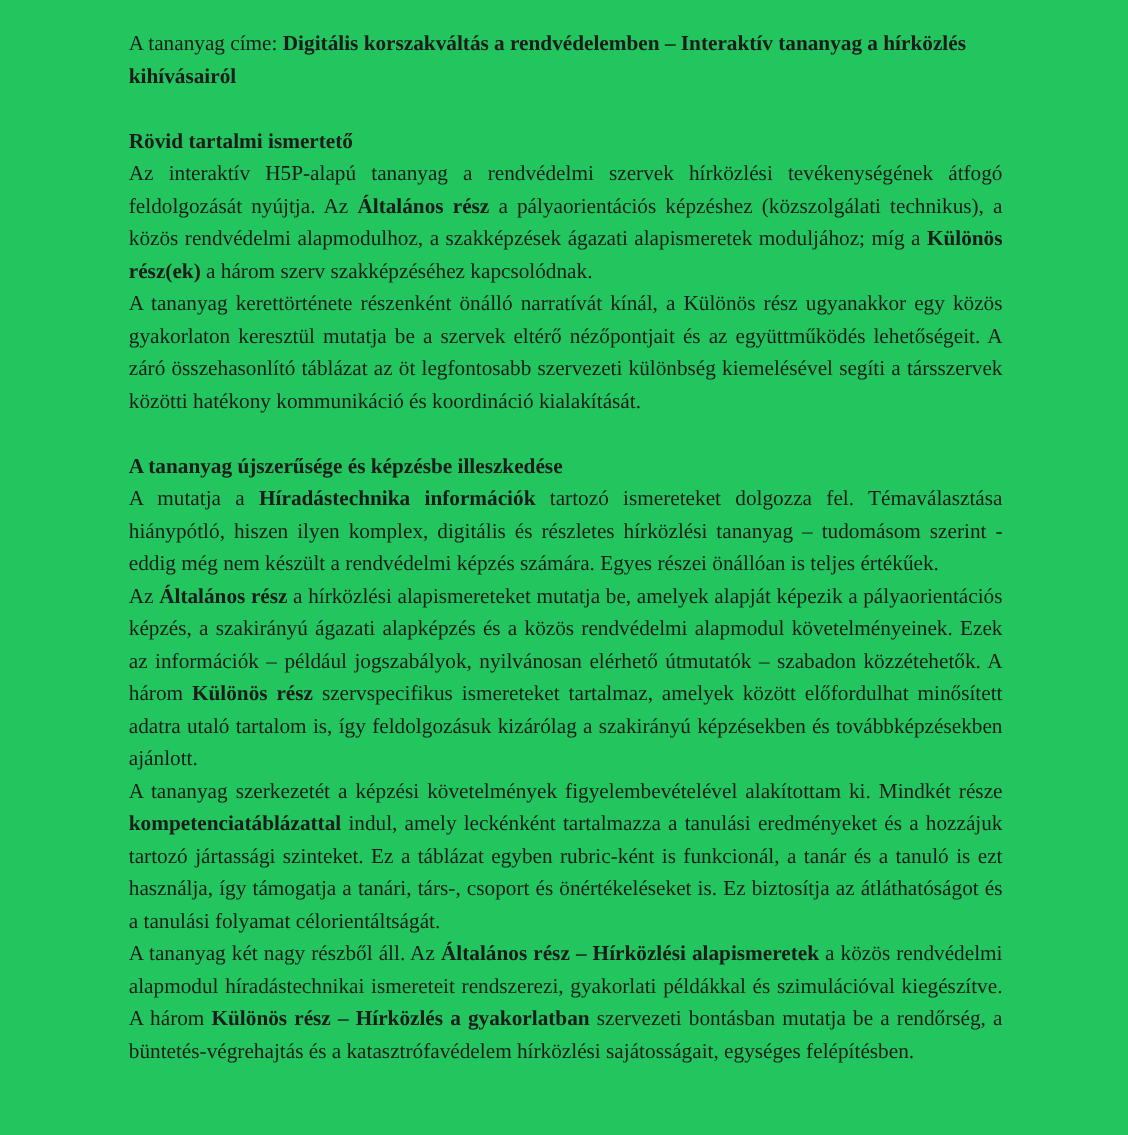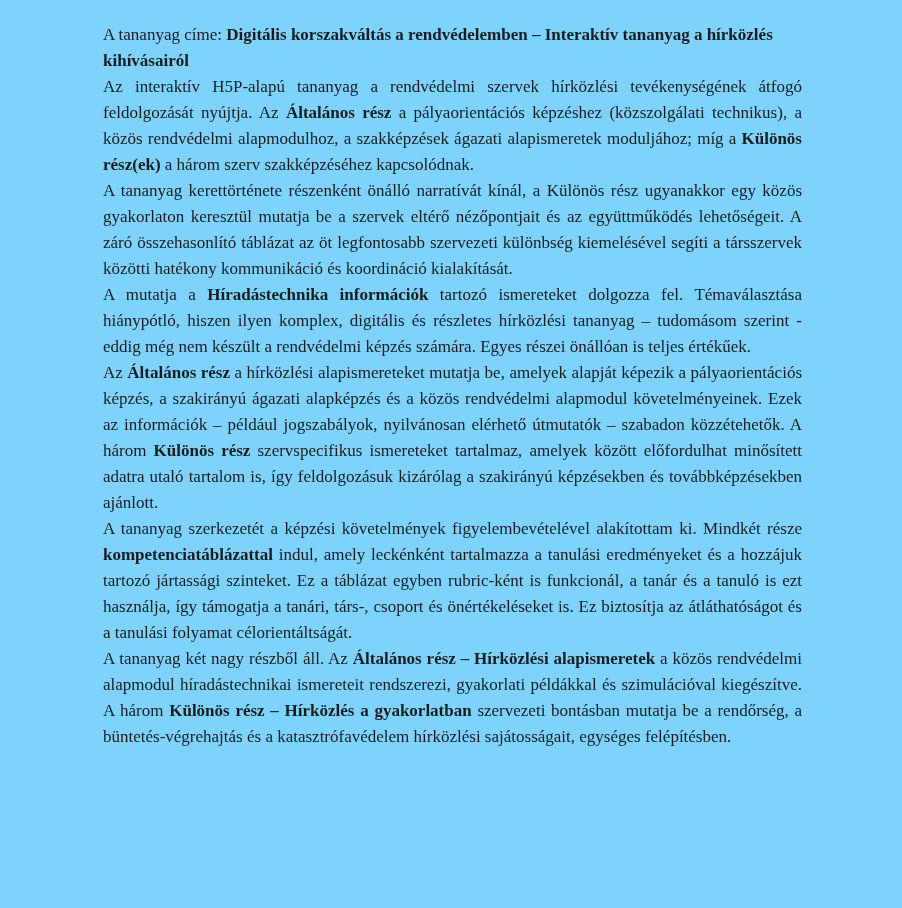--- a/index.html
+++ b/index.html
@@ -4,21 +4,21 @@
 <style>
   html, body {
     margin: 0;
     padding: 0;
     background: #ffffff;
   }
   .page {
     box-sizing: border-box;
     width: 902px;
     height: 908px;
-    background: #7dd3fc;
+    background: #22c55e;
     padding: 22px 100px 0 103px;
     font-family: "Liberation Serif", "DejaVu Serif", serif;
     font-size: 17px;
     line-height: 26px;
     color: #1c1c1c;
     text-align: justify;
     overflow: hidden;
   }
   .para { margin: 0; padding: 0; }
   .align-left { text-align: left; }
@@ -26,25 +26,27 @@
   b { font-weight: bold; }
 </style>
 </head>
 <body>
 
 <div class="page">
 
   <p class="para align-left"><span>A tananyag címe: </span><b>Digitális korszakváltás a rendvédelemben – Interaktív tananyag a hírközlés kihívásairól</b></p>
 
 
+  <p class="para heading">Rövid tartalmi ismertető</p>
 
   <p class="para"><span>Az interaktív H5P-alapú tananyag a rendvédelmi szervek hírközlési tevékenységének átfogó feldolgozását nyújtja. Az </span><b>Általános rész</b><span> a pályaorientációs képzéshez (közszolgálati technikus), a közös rendvédelmi alapmodulhoz, a szakképzések ágazati alapismeretek moduljához; míg a </span><b>Különös rész(ek)</b><span> a három szerv szakképzéséhez kapcsolódnak.</span></p>
 
   <p class="para">A tananyag kerettörténete részenként önálló narratívát kínál, a Különös rész ugyanakkor egy közös gyakorlaton keresztül mutatja be a szervek eltérő nézőpontjait és az együttműködés lehetőségeit. A záró összehasonlító táblázat az öt legfontosabb szervezeti különbség kiemelésével segíti a társszervek közötti hatékony kommunikáció és koordináció kialakítását.</p>
 
+  <p class="para heading">A tananyag újszerűsége és képzésbe illeszkedése</p>
 
   <p class="para"><span>A mutatja a </span><b>Híradástechnika információk</b><span> tartozó ismereteket dolgozza fel. Témaválasztása hiánypótló, hiszen ilyen komplex, digitális és részletes hírközlési tananyag – tudomásom szerint - eddig még nem készült a rendvédelmi képzés számára. Egyes részei önállóan is teljes értékűek.</span></p>
 
   <p class="para"><span>Az </span><b>Általános rész</b><span> a hírközlési alapismereteket mutatja be, amelyek alapját képezik a pályaorientációs képzés, a szakirányú ágazati alapképzés és a közös rendvédelmi alapmodul követelményeinek. Ezek az információk – például jogszabályok, nyilvánosan elérhető útmutatók – szabadon közzétehetők. A három </span><b>Különös rész</b><span> szervspecifikus ismereteket tartalmaz, amelyek között előfordulhat minősített adatra utaló tartalom is, így feldolgozásuk kizárólag a szakirányú képzésekben és továbbképzésekben ajánlott.</span></p>
 
   <p class="para"><span>A tananyag szerkezetét a képzési követelmények figyelembevételével alakítottam ki. Mindkét része </span><b>kompetenciatáblázattal</b><span> indul, amely leckénként tartalmazza a tanulási eredményeket és a hozzájuk tartozó jártassági szinteket. Ez a táblázat egyben rubric-ként is funkcionál, a tanár és a tanuló is ezt használja, így támogatja a tanári, társ-, csoport és önértékeléseket is. Ez biztosítja az átláthatóságot és a tanulási folyamat célorientáltságát.</span></p>
 
   <p class="para"><span>A tananyag két nagy részből áll. Az </span><b>Általános rész – Hírközlési alapismeretek</b><span> a közös rendvédelmi alapmodul híradástechnikai ismereteit rendszerezi, gyakorlati példákkal és szimulációval kiegészítve. A három </span><b>Különös rész – Hírközlés a gyakorlatban</b><span> szervezeti bontásban mutatja be a rendőrség, a büntetés-végrehajtás és a katasztrófavédelem hírközlési sajátosságait, egységes felépítésben.</span></p>
 
 </div>

